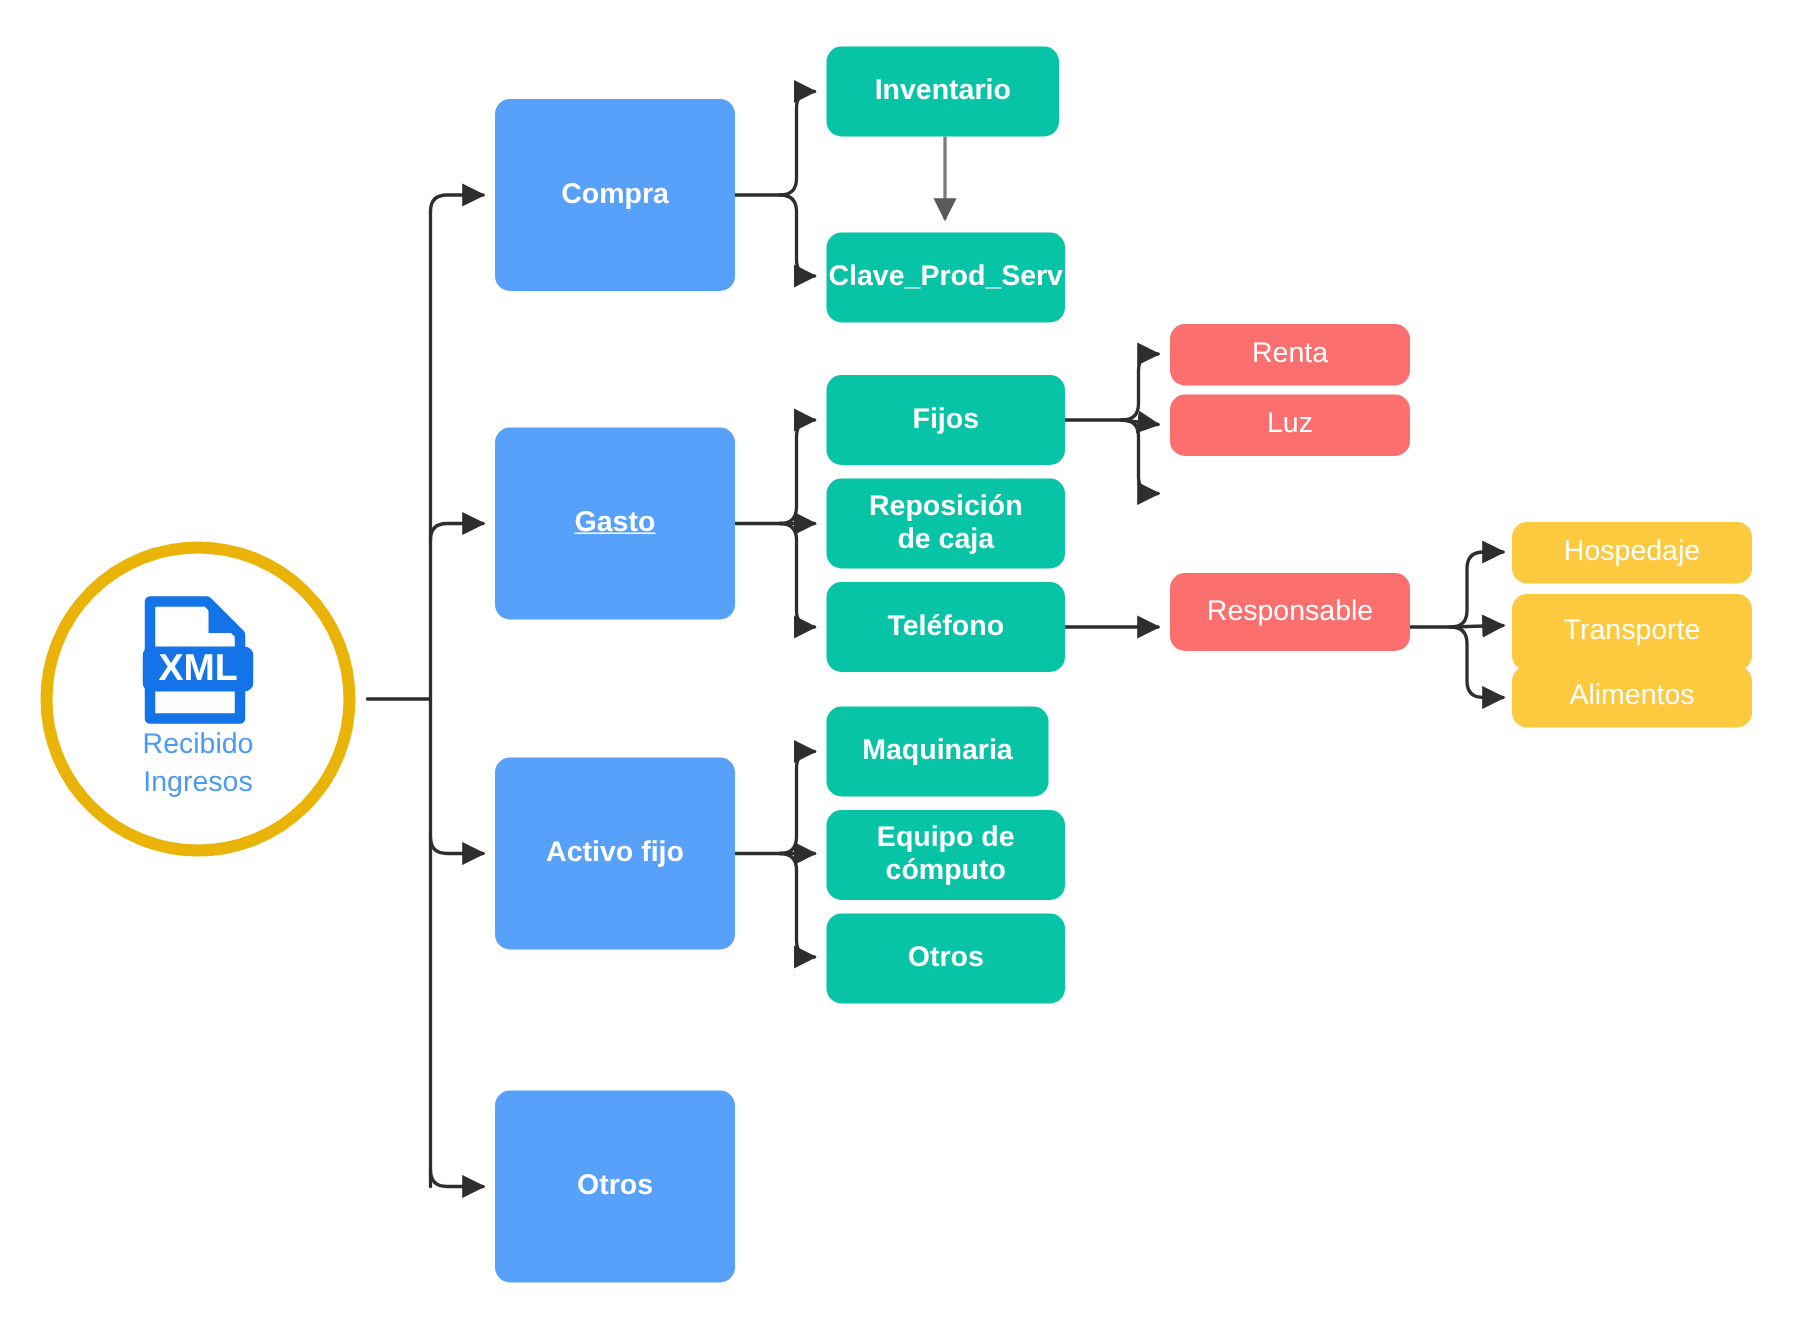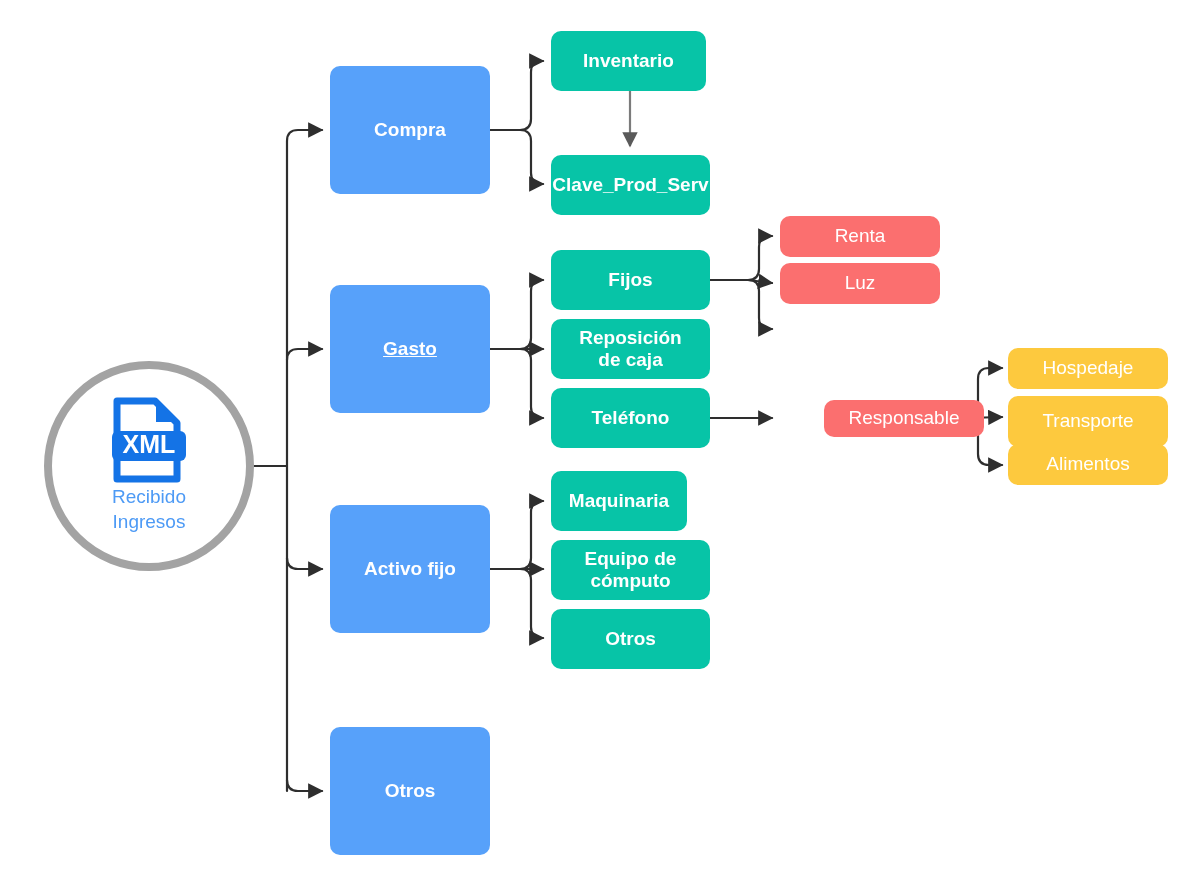--- a/index.html
+++ b/index.html
@@ -40,25 +40,25 @@
   }
   .node.blue   { background: #57A1FA; font-weight: bold; font-size: 19px; }
   .node.teal   { background: #07C4A7; font-weight: bold; font-size: 19px; }
   .node.red    { background: #FB6F6F; font-weight: normal; font-size: 19px; }
   .node.yellow { background: #FDC93E; font-weight: normal; font-size: 19px; }
   .node.overflow-label { overflow: visible; }
 
   
   #root-node {
     position: absolute;
-    left: 44px;
+    left: 27px;
     top: 361px;
     width: 210px;
     height: 210px;
-    border: 8px solid #a3a3a3;
+    border: 8px solid #eab308;
     border-radius: 50%;
     background: #ffffff;
     box-sizing: border-box;
     display: flex;
     flex-direction: column;
     align-items: center;
     justify-content: center;
   }
   #root-icon {
     width: 74px;
@@ -159,33 +159,33 @@
 
   <div class="node teal overflow-label" style="left:551px;top:155px;width:159px;height:60px;">Clave_Prod_Serv</div>
 
   <div class="node teal" style="left:551px;top:250px;width:159px;height:60px;">Fijos</div>
 
   <div class="node teal" style="left:551px;top:319px;width:159px;height:60px;">Reposición
 de caja</div>
 
   <div class="node teal" style="left:551px;top:388px;width:159px;height:60px;">Teléfono</div>
 
-  <div class="node teal" style="left:551px;top:471px;width:136px;height:60px;">Maquinaria</div>
+  <div class="node teal" style="left:551px;top:471px;width:148px;height:60px;">Maquinaria</div>
 
   <div class="node teal" style="left:551px;top:540px;width:159px;height:60px;">Equipo de
 cómputo</div>
 
   <div class="node teal" style="left:551px;top:609px;width:159px;height:60px;">Otros</div>
 
   <div class="node red" style="left:780px;top:263px;width:160px;height:41px;">Luz</div>
 
   <div class="node red" style="left:780px;top:216px;width:160px;height:41px;">Renta</div>
 
 
-  <div class="node red" style="left:780px;top:400px;width:160px;height:37px;margin-left:44px;">Responsable</div>
+  <div class="node red" style="left:780px;top:382px;width:160px;height:52px;">Responsable</div>
 
   <div class="node yellow" style="left:1008px;top:348px;width:160px;height:41px;">Hospedaje</div>
 
   <div class="node yellow" style="left:1008px;top:396px;width:160px;height:51px;">Transporte</div>
 
   <div class="node yellow" style="left:1008px;top:444px;width:160px;height:41px;">Alimentos</div>
 
 </div>
 
 </body></html>

